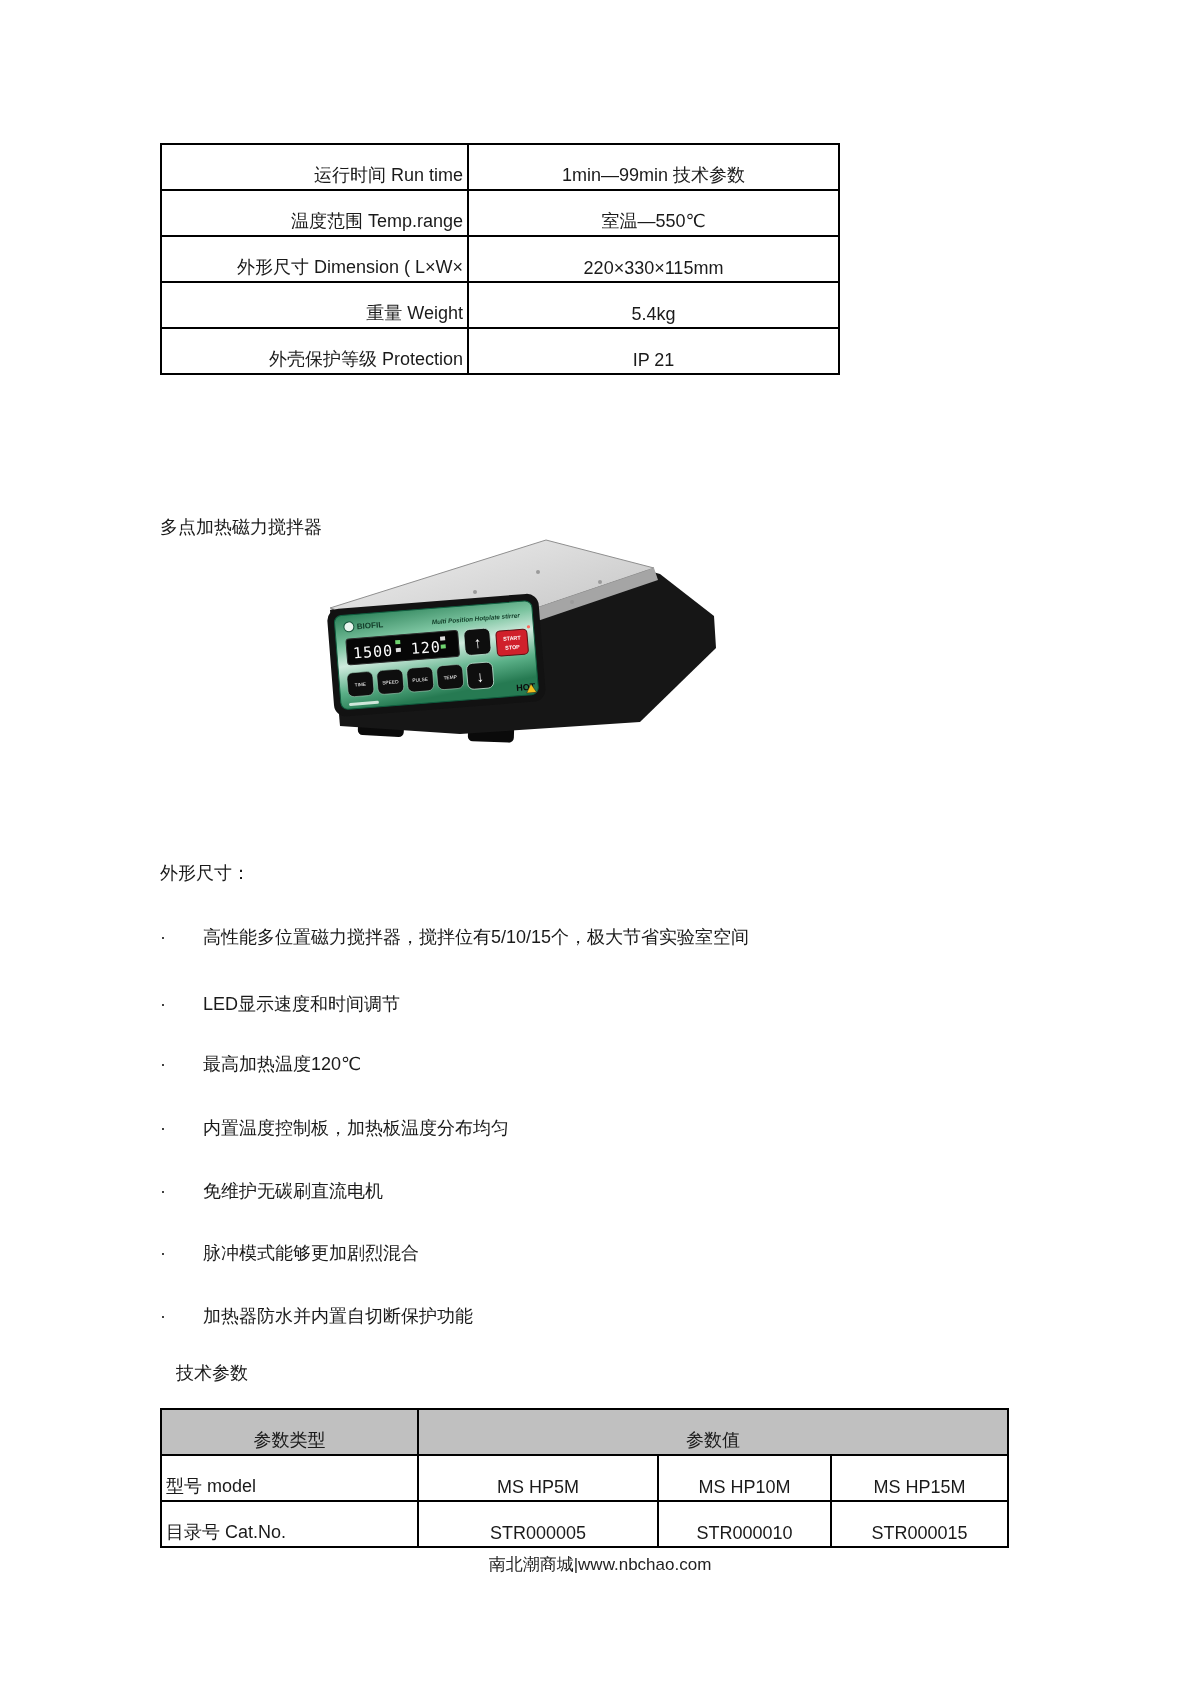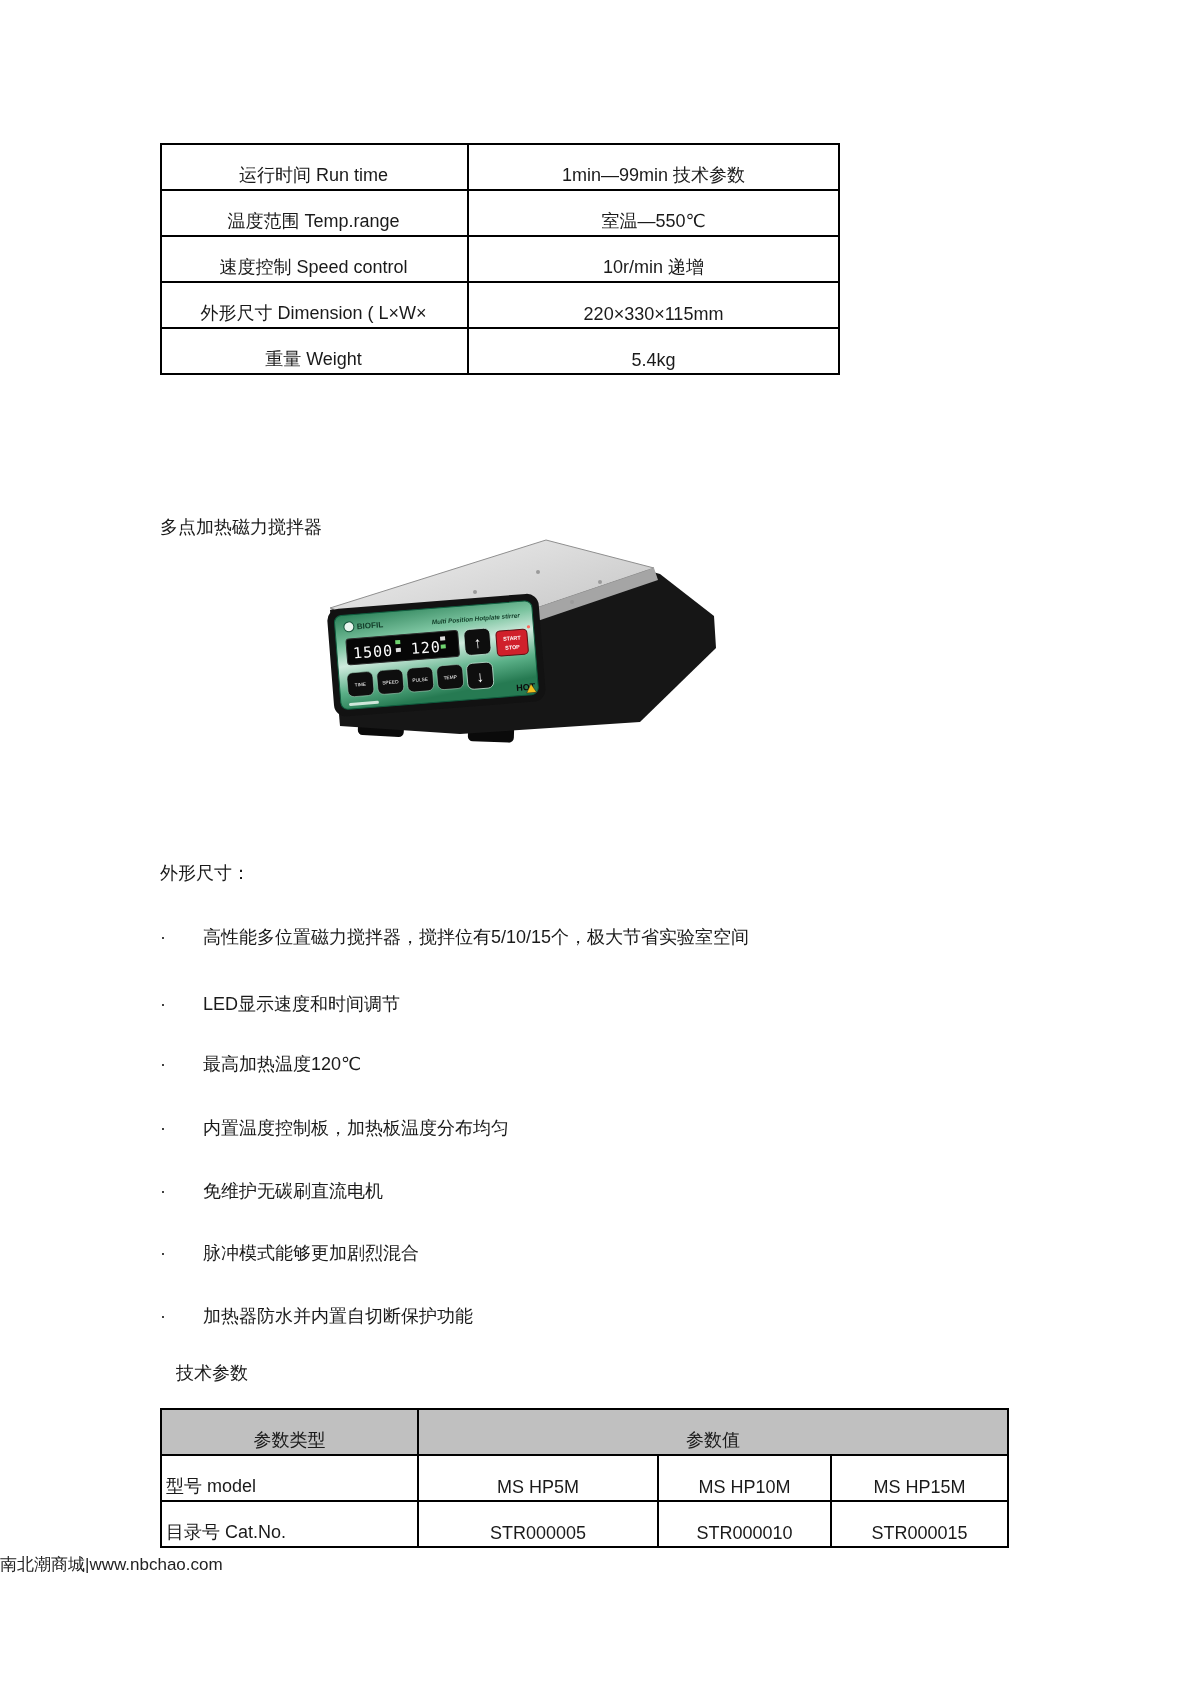--- a/index.html
+++ b/index.html
@@ -8,32 +8,32 @@
     font-family:"Liberation Sans","DejaVu Sans",sans-serif;color:#1a1a1a;
     overflow:hidden;
   }
   .abs{position:absolute;}
 
   
   table{border-collapse:collapse;table-layout:fixed;}
   td,th{border:2px solid #000;vertical-align:bottom;font-size:18px;font-weight:normal;
         padding:0 4px 2px 4px;overflow:hidden;white-space:nowrap;}
   .t1 td{height:42px;}
-  .t1 td.lbl{text-align:center;padding-left:2px;}
+  .t1 td.lbl{text-align:right;padding-left:2px;}
   .t1 td.val{text-align:center;}
   .t2 td,.t2 th{height:42px;text-align:center;}
   .t2 th.hdr{background:#c0c0c0;}
   .t2 td.lbl{text-align:left;}
 
   
   .heading{font-size:18px;line-height:24px;}
   .feature{left:160px;width:840px;display:flex;align-items:baseline;font-size:18px;line-height:26px;}
   .feature .dot{width:43px;flex:0 0 43px;font-size:18px;}
 
-  .footer{left:0;width:1200px;text-align:left;font-size:17px;color:#222;}
+  .footer{left:0;width:1200px;text-align:center;font-size:17px;color:#222;}
 
   svg text{font-family:"Liberation Sans","DejaVu Sans",sans-serif;}
   .mono{font-family:"DejaVu Sans Mono",monospace;}
 </style>
 </head>
 <body>
 
 <table class="t1 abs" style="left:160px;top:143px;width:678px;">
   <colgroup>
       <col style="width:307px">
@@ -42,30 +42,30 @@
   <tbody>
       <tr>
     <td class="lbl">运行时间 Run time</td>
     <td class="val">1min—99min 技术参数</td>
   </tr>
   <tr>
     <td class="lbl">温度范围 Temp.range</td>
     <td class="val">室温—550℃</td>
   </tr>
   <tr>
-    <td class="lbl">速度控制 Speed control</td>
-    <td class="val">10r/min 递增</td>
-  </tr>
-  <tr>
     <td class="lbl">外形尺寸 Dimension ( L×W×</td>
     <td class="val">220×330×115mm</td>
   </tr>
   <tr>
     <td class="lbl">重量 Weight</td>
     <td class="val">5.4kg</td>
+  </tr>
+  <tr>
+    <td class="lbl">外壳保护等级 Protection</td>
+    <td class="val">IP 21</td>
   </tr>
 </tbody>
   </table>
 
 <div class="abs heading" style="left:160px;top:478px;margin-top:37px;">多点加热磁力搅拌器</div>
 
 <svg class="abs" style="left:300px;top:530px;" width="430" height="220" viewBox="0 0 430 220">
   <defs>
     <linearGradient id="plateG" x1="0" y1="0" x2="1" y2="1">
       <stop offset="0" stop-color="#f0f0f0"></stop>

